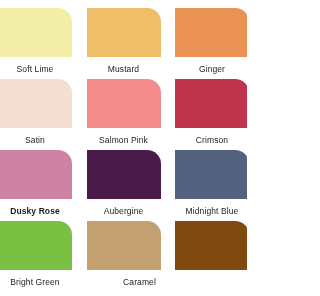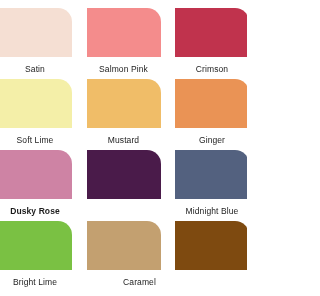--- a/index.html
+++ b/index.html
@@ -67,66 +67,67 @@
     white-space: nowrap;
   }
 </style>
 </head>
 <body style="background: rgb(255, 255, 255);">
 
 <div id="palette-grid">
 
   <div class="swatch-row">
     <div class="swatch-cell col-1">
+      <div class="swatch-chip" style="background: rgb(244, 239, 168);"></div>
+      <div class="swatch-label" style="color: rgb(28, 28, 28);">Soft Lime</div>
+    </div>
+    <div class="swatch-cell col-2">
+      <div class="swatch-chip" style="background: rgb(240, 189, 104);"></div>
+      <div class="swatch-label" style="color: rgb(28, 28, 28);">Mustard</div>
+    </div>
+    <div class="swatch-cell col-3">
+      <div class="swatch-chip" style="background: rgb(234, 147, 85);"></div>
+      <div class="swatch-label" style="color: rgb(28, 28, 28);">Ginger</div>
+    </div>
+  </div>
+
+  <div class="swatch-row">
+    <div class="swatch-cell col-1">
       <div class="swatch-chip" style="background: rgb(245, 223, 211);"></div>
       <div class="swatch-label" style="color: rgb(28, 28, 28);">Satin</div>
     </div>
     <div class="swatch-cell col-2">
       <div class="swatch-chip" style="background: rgb(244, 140, 140);"></div>
       <div class="swatch-label" style="color: rgb(28, 28, 28);">Salmon Pink</div>
     </div>
     <div class="swatch-cell col-3">
       <div class="swatch-chip" style="background: rgb(192, 51, 77);"></div>
       <div class="swatch-label" style="color: rgb(28, 28, 28);">Crimson</div>
     </div>
   </div>
 
   <div class="swatch-row">
     <div class="swatch-cell col-1">
-      <div class="swatch-chip" style="background: rgb(244, 239, 168);"></div>
-      <div class="swatch-label" style="color: rgb(28, 28, 28);">Soft Lime</div>
-    </div>
-    <div class="swatch-cell col-2">
-      <div class="swatch-chip" style="background: rgb(240, 189, 104);"></div>
-      <div class="swatch-label" style="color: rgb(28, 28, 28);">Mustard</div>
-    </div>
-    <div class="swatch-cell col-3">
-      <div class="swatch-chip" style="background: rgb(234, 147, 85);"></div>
-      <div class="swatch-label" style="color: rgb(28, 28, 28);">Ginger</div>
-    </div>
-  </div>
-
-  <div class="swatch-row">
-    <div class="swatch-cell col-1">
       <div class="swatch-chip" style="background: rgb(206, 131, 164);"></div>
       <div class="swatch-label" style="color: rgb(28, 28, 28); font-weight: bold;">Dusky Rose</div>
     </div>
     <div class="swatch-cell col-2">
       <div class="swatch-chip" style="background: rgb(74, 27, 74);"></div>
+      <div class="swatch-label" style="color: rgb(28, 28, 28);">Aubergine</div>
     </div>
     <div class="swatch-cell col-3">
       <div class="swatch-chip" style="background: rgb(83, 97, 127);"></div>
       <div class="swatch-label" style="color: rgb(28, 28, 28);">Midnight Blue</div>
     </div>
   </div>
 
   <div class="swatch-row">
     <div class="swatch-cell col-1">
       <div class="swatch-chip" style="background: rgb(122, 193, 67);"></div>
-      <div class="swatch-label" style="color: rgb(28, 28, 28);">Bright Lime</div>
+      <div class="swatch-label" style="color: rgb(28, 28, 28);">Bright Green</div>
     </div>
     <div class="swatch-cell col-2">
       <div class="swatch-chip" style="background: rgb(195, 160, 112);"></div>
       <div class="swatch-label" style="color: rgb(28, 28, 28); margin-left: 32px;">Caramel</div>
     </div>
     <div class="swatch-cell col-3">
       <div class="swatch-chip" style="background: rgb(126, 74, 16);"></div>
     </div>
   </div>
 

